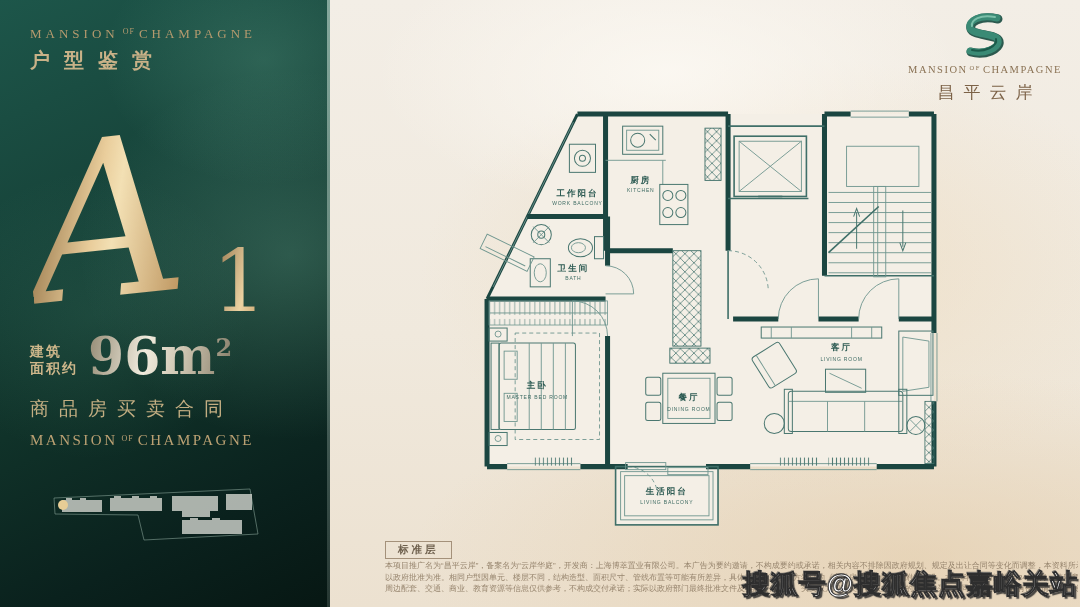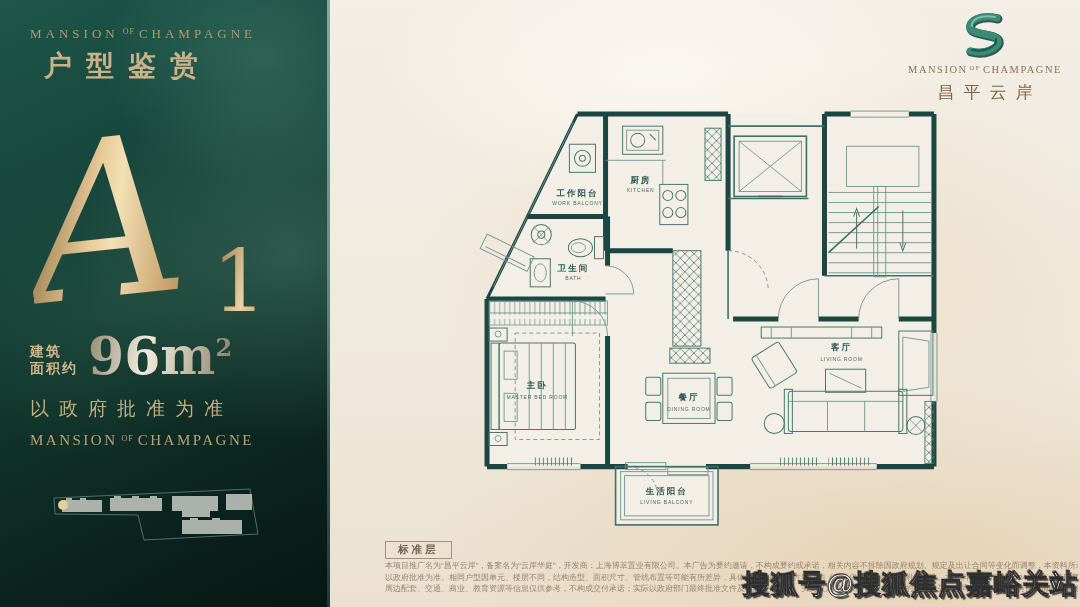--- a/index.html
+++ b/index.html
@@ -12,21 +12,21 @@
       radial-gradient(ellipse 260px 200px at 80% 10%, rgba(130,205,175,.20), transparent 62%),
       radial-gradient(ellipse 320px 280px at 88% 42%, rgba(145,215,188,.22), transparent 66%),
       radial-gradient(ellipse 260px 240px at 28% 52%, rgba(105,185,155,.12), transparent 60%),
       linear-gradient(155deg,#1d564a 0%,#17443a 32%,#103229 58%,#0a211d 82%,#071713 100%);
   }
   .panel::after{content:"";position:absolute;right:0;top:0;width:3px;height:100%;
     background:linear-gradient(180deg,rgba(215,235,225,.55),rgba(215,235,225,.15));}
   .brand-top{position:absolute;left:30px;top:26px;font-family:"Liberation Serif",serif;
     font-size:13px;letter-spacing:4px;color:#b59a6e;white-space:nowrap;}
   .brand-top .of, .brand-bottom .of{font-size:8px;vertical-align:4px;letter-spacing:1px;margin:0 4px;}
-  .panel-title{position:absolute;left:44px;top:47px;font-size:28px;letter-spacing:14px;
+  .panel-title{position:absolute;left:30px;top:47px;font-size:20px;letter-spacing:14px;
     color:#c9b288;font-weight:600;white-space:nowrap;font-family:Liberation Mono, monospace;}
   .unit-a{position:absolute;left:26px;top:112px;font-family:"DejaVu Serif",serif;
     font-style:italic;font-size:218px;line-height:1;transform:rotate(-6deg);
     background:linear-gradient(105deg,#7d5c32 5%,#e9cd9b 45%,#f3e0b4 55%,#b98f58 95%);
     -webkit-background-clip:text;background-clip:text;color:transparent;}
   .unit-num{position:absolute;left:212px;top:238px;font-family:"DejaVu Serif",serif;
     font-size:86px;line-height:1;
     background:linear-gradient(105deg,#8a6a42,#ecd2a2 60%,#b98f58);
     -webkit-background-clip:text;background-clip:text;color:transparent;}
   .area-row{position:absolute;left:30px;top:330px;display:flex;align-items:center;}
@@ -91,21 +91,21 @@
     <div class="unit-num">1</div>
     <div class="area-row">
       <div class="area-prefix">
         <span>建筑</span>
         <span>面积约</span>
       </div>
       <div class="area-value">
         <span>96m</span><sup>2</sup>
       </div>
     </div>
-    <div class="layout-line">以政府批准为准</div>
+    <div class="layout-line">商品房买卖合同</div>
     <div class="brand-bottom">
       <span>MANSION</span><span class="of">OF</span><span>CHAMPAGNE</span>
     </div>
 
     <svg class="sitemap" width="265" height="118" viewBox="0 0 265 118">
       <path d="M22,30 L218,21 L226,66 L112,72 L106,47 L23,46 Z" fill="none" stroke="#7e988e" stroke-width="0.8" opacity="0.8"></path>
       <g fill="#c7cbc4" opacity="0.85">
         <path d="M30,32 h40 v12 h-40 z M34,30 h6 v3 h-6 z M48,30 h6 v3 h-6 z"></path>
         <path d="M78,30 h52 v13 h-52 z M82,28 h7 v3 h-7 z M100,28 h7 v3 h-7 z M118,28 h7 v3 h-7 z"></path>
         <path d="M140,28 h46 v15 h-46 z M150,43 h28 v6 h-28 z"></path>

